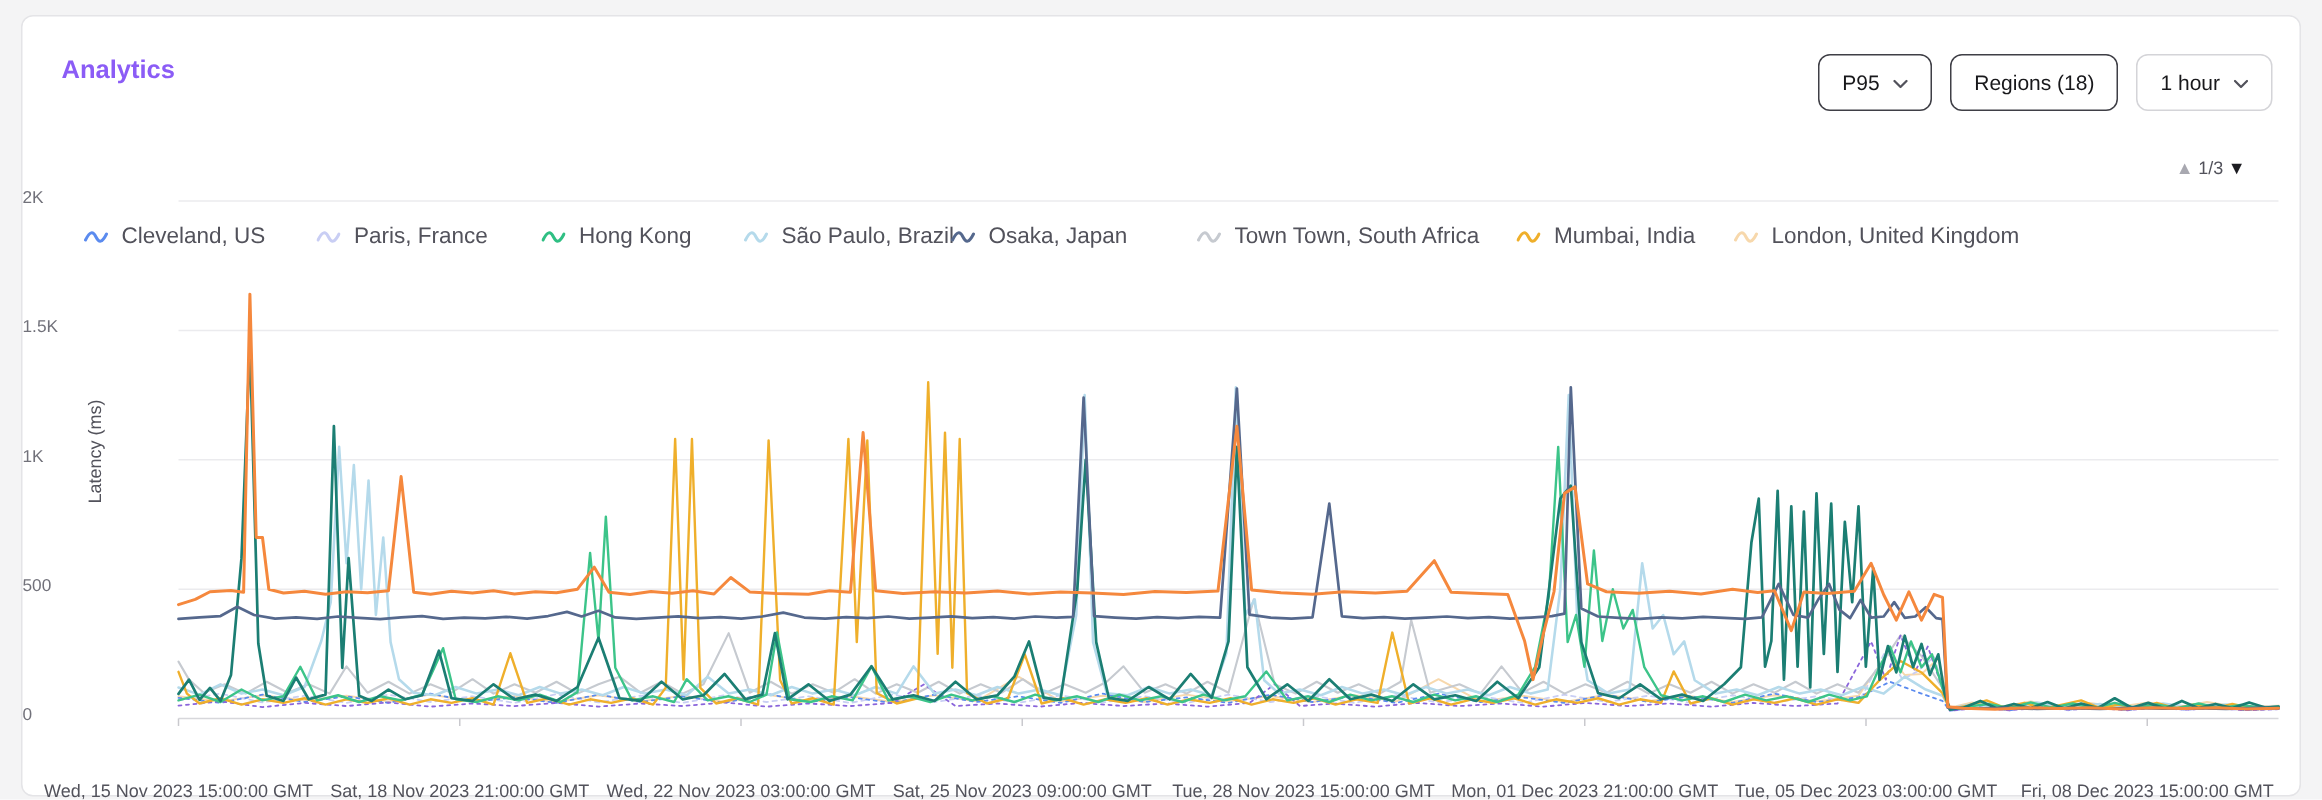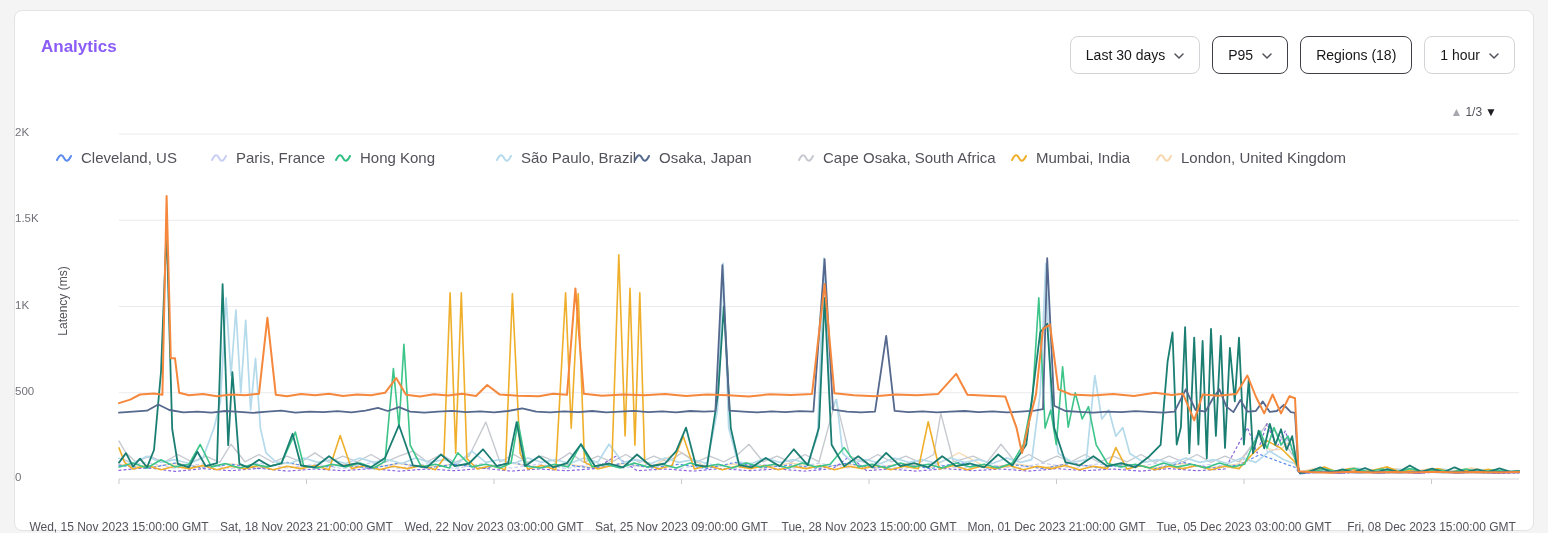--- a/index.html
+++ b/index.html
@@ -13,21 +13,21 @@
   .controls { position:absolute; top:25px; right:18px; display:flex; gap:12px; }
   .btn { display:flex; align-items:center; gap:9px; height:38px; padding:0 15px;
          background:#fff; border:1px solid #d4d4d8; border-radius:8px;
          font-size:14px; color:#18181b; cursor:pointer; white-space:nowrap; }
   .btn-strong { border-color:#3f3f46; }
   .chev { display:inline-flex; margin-top:2px; }
   
   .legend { position:absolute; left:0; top:94px; width:1520px; height:20px; font-size:15px; color:#52525b;margin-top:44px; }
   .legend-item { position:absolute; display:flex; align-items:center; gap:9px; cursor:pointer; }
   .legend-item svg { flex:0 0 auto; }
-  .li-0{left:41px;} .li-1{left:196px;} .li-2{left:320px;} .li-3{left:481px;}
+  .li-0{left:41px;} .li-1{left:196px;} .li-2{left:346px;} .li-3{left:481px;}
   .li-4{left:619px;} .li-5{left:783px;} .li-6{left:996px;} .li-7{left:1141px;}
   .pager { position:absolute; top:94px; right:36px; display:flex; align-items:center; gap:3px;
            font-size:12px; color:#52525b; }
   .pager .up   { color:#a8a8b0; font-size:12px; cursor:pointer; }
   .pager .down { color:#1c1c21; font-size:12px; cursor:pointer; }
   
   .plot-svg { position:absolute; left:104px; top:123px; overflow:visible; }
   .y-axis-title { position:absolute; left:-12px; top:283px; width:120px; text-align:center;
                   font-size:12px; color:#52525b; transform:rotate(-90deg); }
   .y-tick-label { position:absolute; width:92px; text-align:left; font-size:11.5px; color:#71717a; }
@@ -36,28 +36,20 @@
 </style>
 </head>
 <body>
 
 <div class="page">
   <div class="card">
 
     <div class="title">Analytics</div>
 
     <div class="controls">
-      <button class="btn">
-        <span>Last 30 days</span>
-        <span class="chev">
-          <svg width="10" height="6" viewBox="0 0 10 6">
-              <path d="M1 1l4 4 4-4" fill="none" stroke="#52525b" stroke-width="1.5" stroke-linecap="round" stroke-linejoin="round"></path>
-            </svg>
-        </span>
-      </button>
       <button class="btn btn-strong">
         <span>P95</span>
         <span class="chev">
           <svg width="10" height="6" viewBox="0 0 10 6">
               <path d="M1 1l4 4 4-4" fill="none" stroke="#52525b" stroke-width="1.5" stroke-linecap="round" stroke-linejoin="round"></path>
             </svg>
         </span>
       </button>
       <button class="btn btn-strong">
         <span>Regions (18)</span>
@@ -100,21 +92,21 @@
       <span class="legend-item li-4">
         <svg width="16" height="12" viewBox="0 0 16 12">
             <path d="M1 8 C4 2 6 2 8 6 C10 10 12 10 15 4" fill="none" stroke-width="2" stroke-linecap="round" stroke="#55688d"></path>
           </svg>
         <span>Osaka, Japan</span>
       </span>
       <span class="legend-item li-5">
         <svg width="16" height="12" viewBox="0 0 16 12">
             <path d="M1 8 C4 2 6 2 8 6 C10 10 12 10 15 4" fill="none" stroke-width="2" stroke-linecap="round" stroke="#c6cad0"></path>
           </svg>
-        <span>Cape Osaka, South Africa</span>
+        <span>Town Town, South Africa</span>
       </span>
       <span class="legend-item li-6">
         <svg width="16" height="12" viewBox="0 0 16 12">
             <path d="M1 8 C4 2 6 2 8 6 C10 10 12 10 15 4" fill="none" stroke-width="2" stroke-linecap="round" stroke="#efaf2b"></path>
           </svg>
         <span>Mumbai, India</span>
       </span>
       <span class="legend-item li-7">
         <svg width="16" height="12" viewBox="0 0 16 12">
             <path d="M1 8 C4 2 6 2 8 6 C10 10 12 10 15 4" fill="none" stroke-width="2" stroke-linecap="round" stroke="#f7d8ac"></path>

